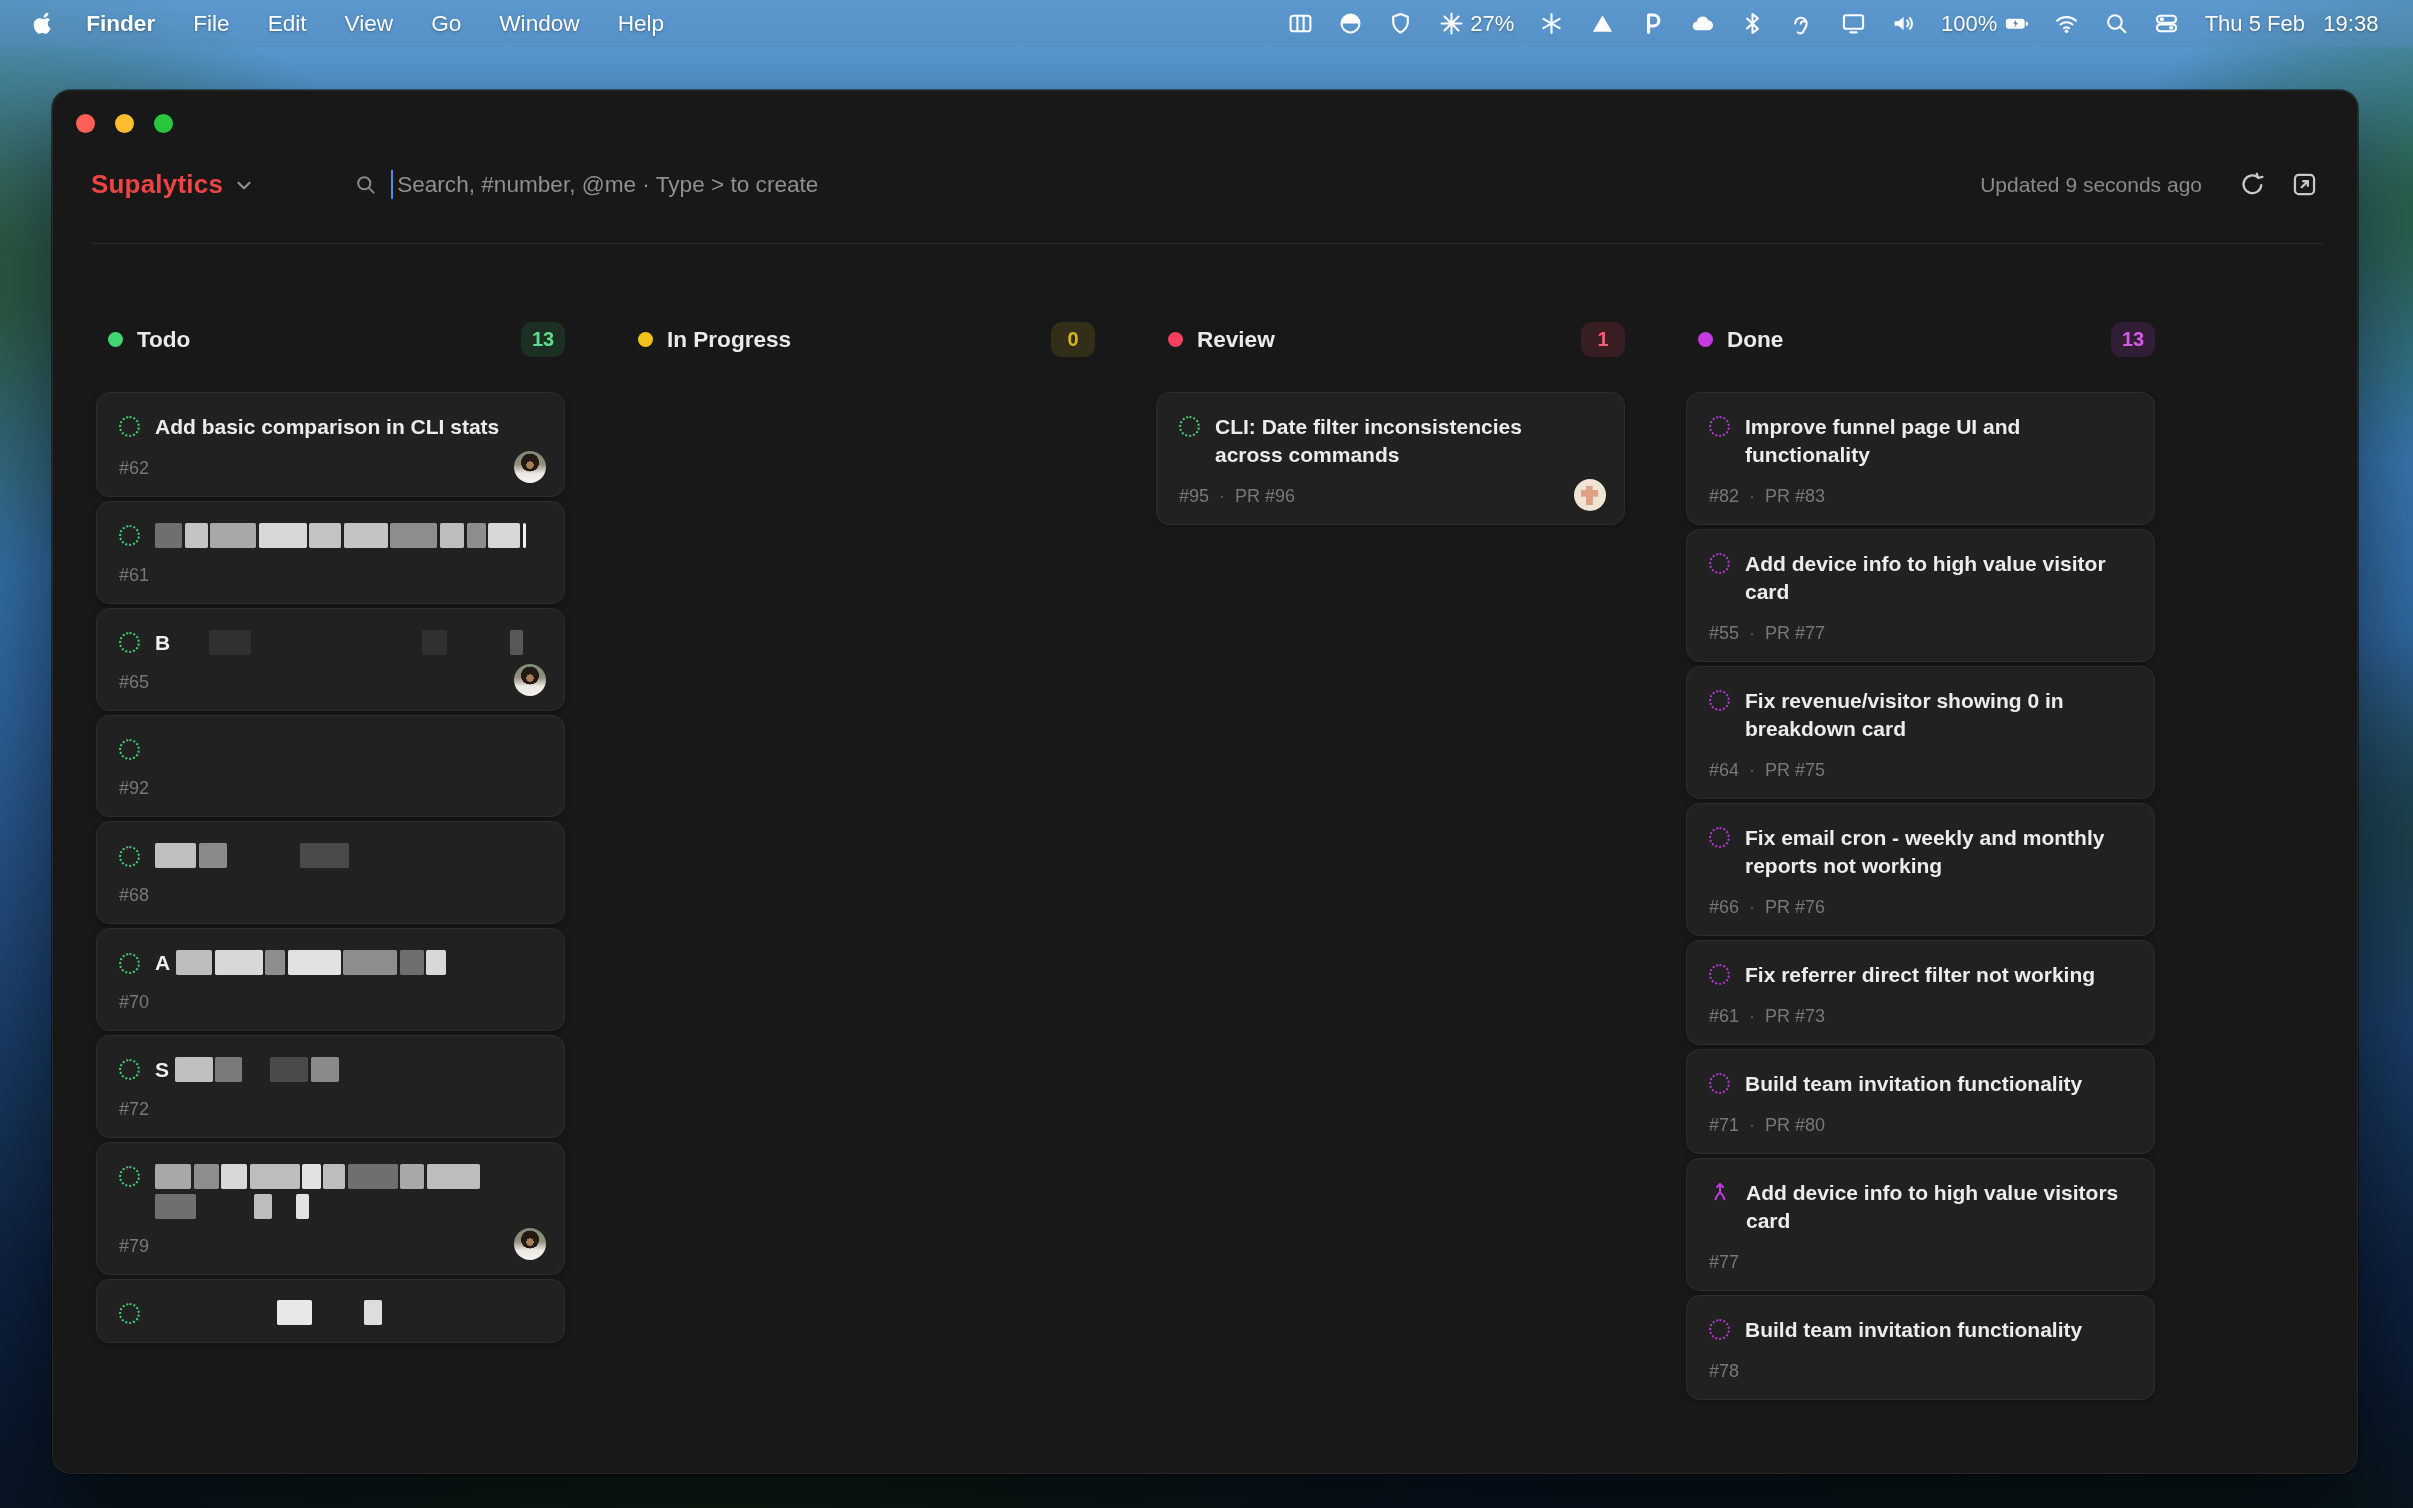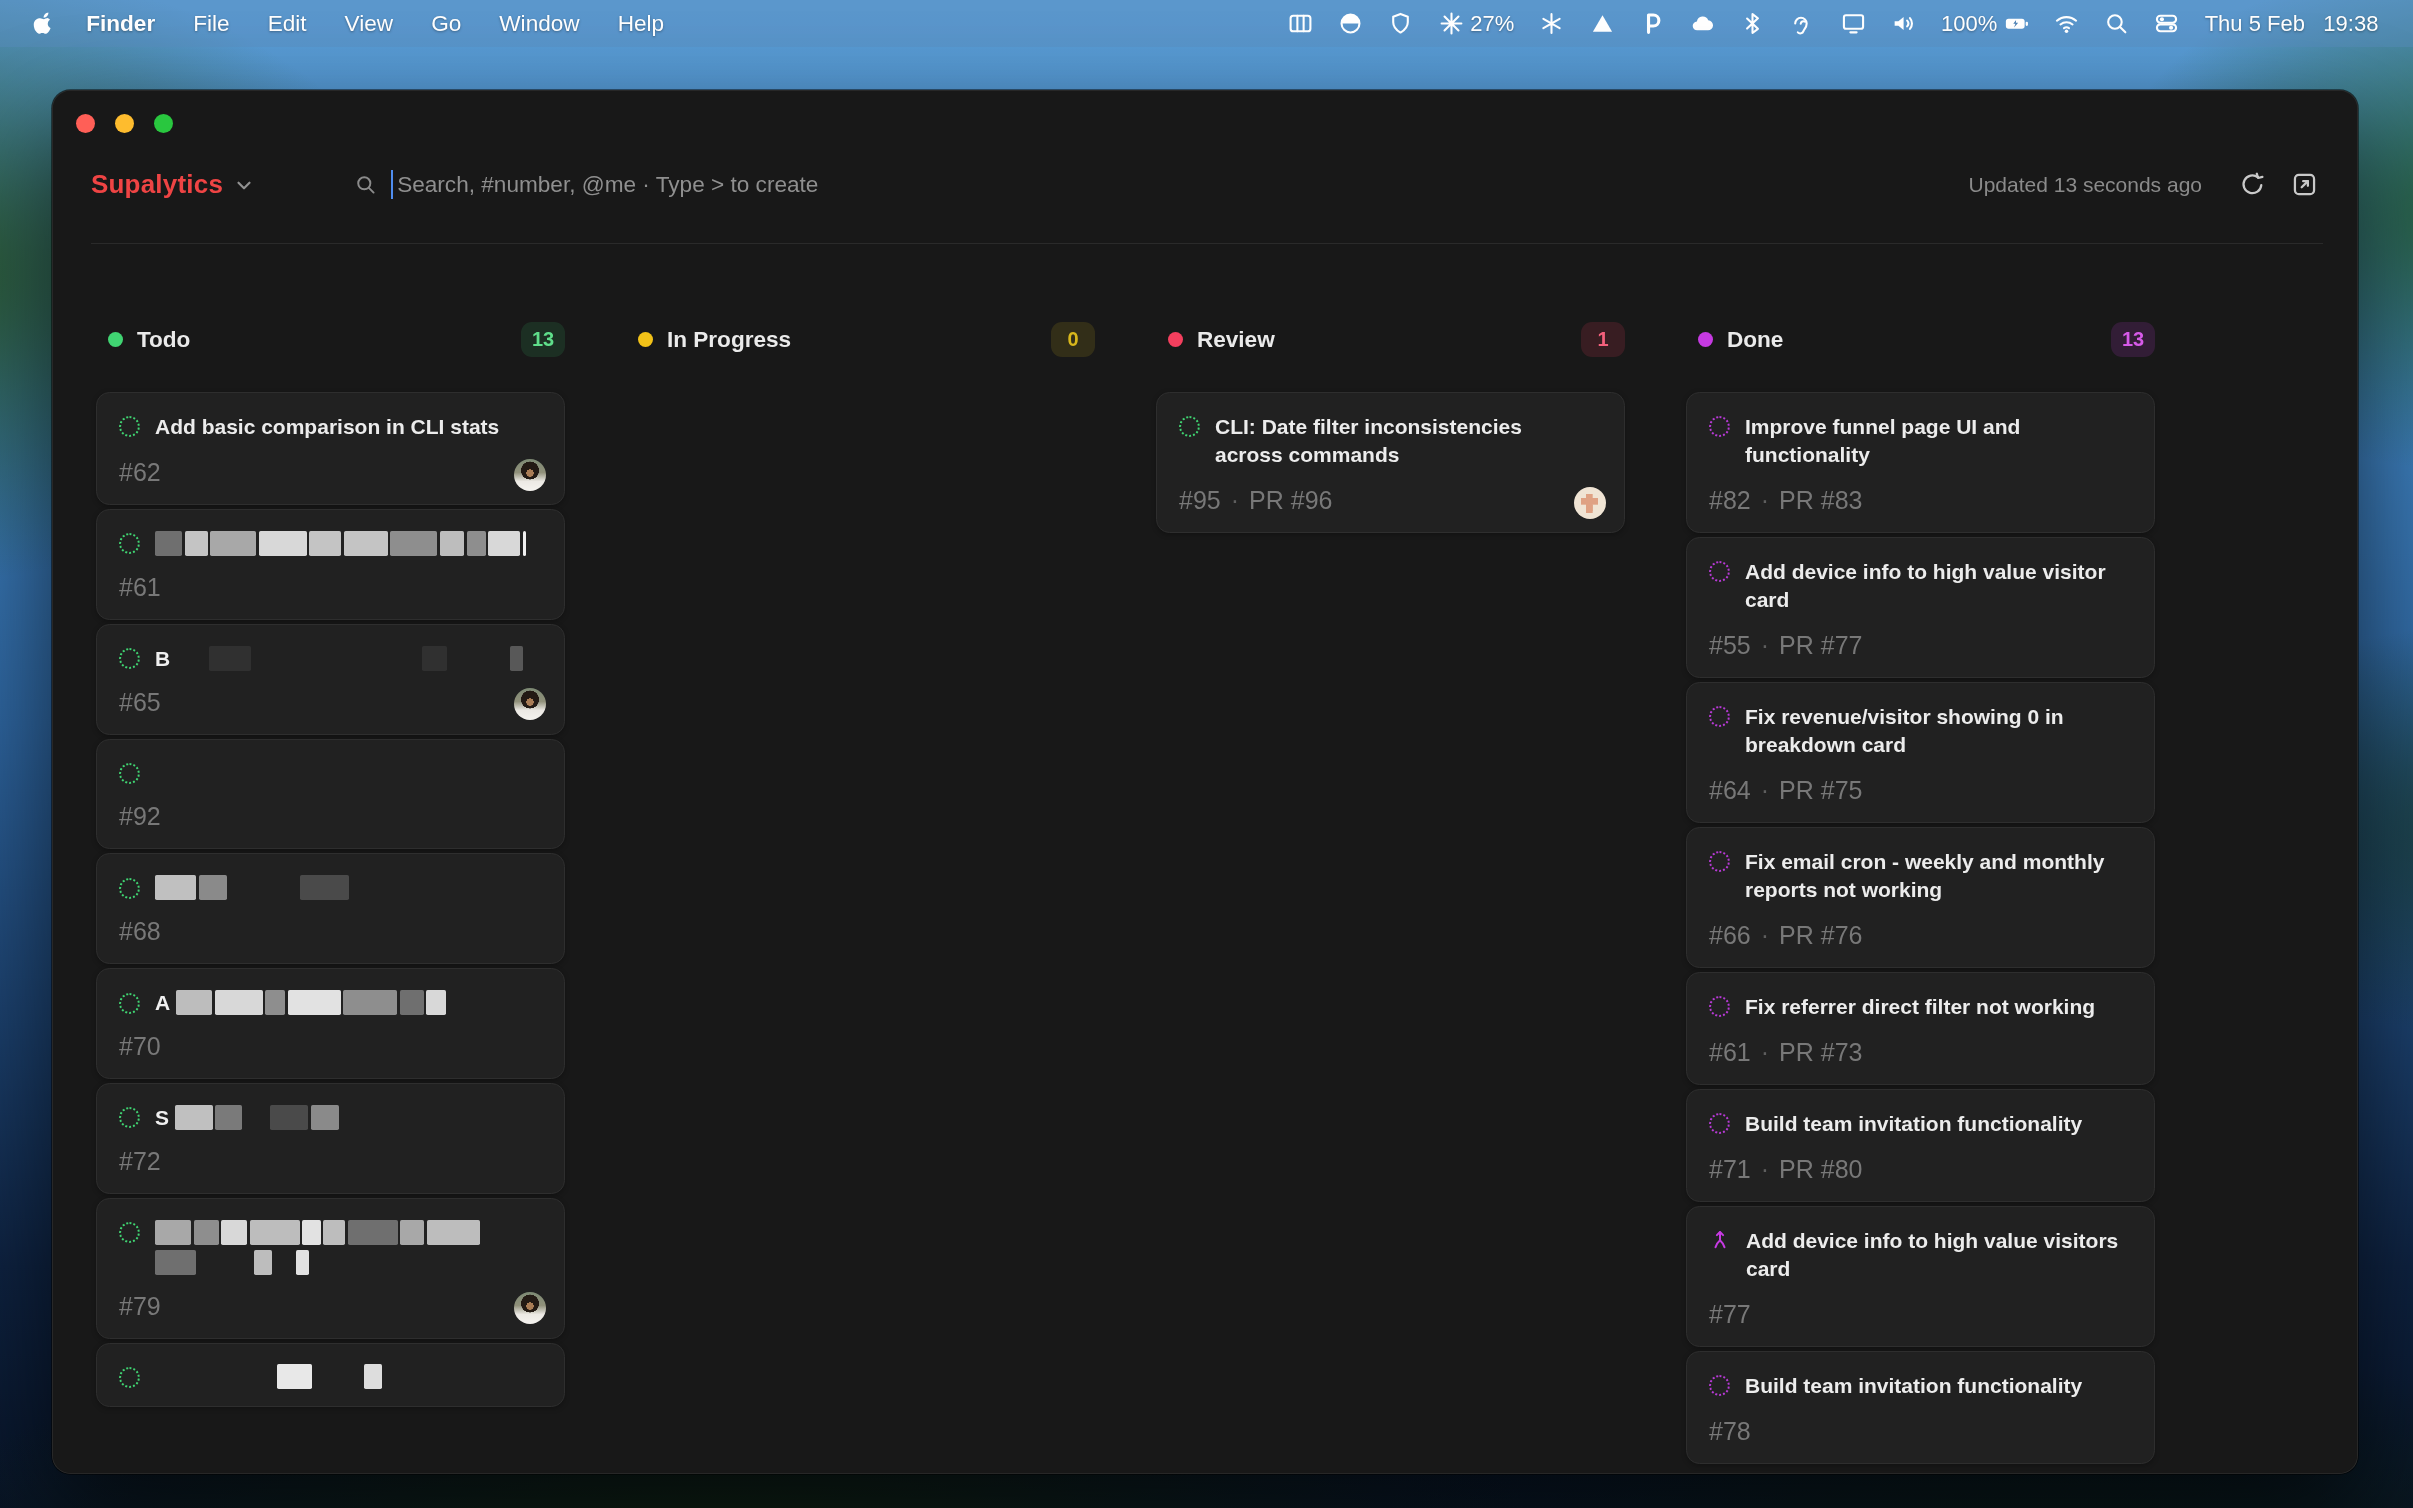--- a/index.html
+++ b/index.html
@@ -79,21 +79,21 @@
   .card-head{display:flex;align-items:flex-start;gap:15px;}
   .status-dotted{width:21px;height:21px;border-radius:50%;border:2.5px dotted #40d472;
                  box-sizing:border-box;flex:0 0 21px;margin-top:3.4px;}
   .status-svg{flex:0 0 21px;margin-top:1.7px;display:flex;}
   .card-title{font-size:21px;line-height:28px;font-weight:600;color:#ececec;max-width:377px;}
   .red-rows{display:flex;flex-direction:column;gap:5px;padding-top:0.8px;max-width:385px;width:385px;}
   .red-row{display:flex;gap:2.5px;height:25px;align-items:center;}
   .red-lead{color:#f0f0f0;font-size:21px;font-weight:600;line-height:25px;margin-right:3.4px;}
   .blk{height:25px;border-radius:1.7px;flex:0 0 auto;}
   .gapblk{height:25px;flex:0 0 auto;}
-  .card-meta{margin-top:17px;display:flex;align-items:center;font-size:25px;color:#787878;font-weight:500;}
+  .card-meta{margin-top:17px;display:flex;align-items:center;font-size:18px;color:#787878;font-weight:500;}
   .meta-sep{margin:0 10px;color:#5e5e5e;}
   .avatar{position:absolute;right:18.4px;bottom:13.4px;width:32px;height:32px;border-radius:50%;overflow:hidden;}
   .avatar.photo{
     background:
       radial-gradient(circle at 50% 44%, #a97c55 0 15%, rgba(0,0,0,0) 16%),
       radial-gradient(circle at 50% 36%, #231a14 0 34%, rgba(0,0,0,0) 35%),
       linear-gradient(180deg,#7d8a74 0%,#90907a 42%,#ece9e4 70%,#f5f3ef 100%);
   }
   .avatar.bot{
     background:
@@ -241,21 +241,21 @@
         <span class="mag">
           <svg width="23.5" height="23.5" viewBox="0 0 24 24" fill="none" stroke="currentColor" stroke-width="2" stroke-linecap="round">
               <circle cx="10.5" cy="10.5" r="6.2"></circle>
               <line x1="15.2" y1="15.2" x2="20" y2="20"></line>
             </svg>
         </span>
         <span class="caret"></span>
         <input type="text" value="" placeholder="Search, #number, @me · Type &gt; to create" style="">
       </div>
       <div class="hspacer"></div>
-      <span class="updated">Updated 13 seconds ago</span>
+      <span class="updated">Updated 9 seconds ago</span>
       <span class="hbtn">
         <svg width="27" height="27" viewBox="0 0 24 24" fill="none" stroke="currentColor" stroke-width="2" stroke-linecap="round" stroke-linejoin="round">
             <path d="M19.8 12.5A7.9 7.9 0 1 1 16.8 5.6"></path>
             <polyline points="15.8,2.4 17,6.2 20.8,5.2"></polyline>
           </svg>
       </span>
       <span class="hbtn">
         <svg width="27" height="27" viewBox="0 0 24 24" fill="none" stroke="currentColor" stroke-width="2" stroke-linecap="round" stroke-linejoin="round">
             <rect x="3.5" y="3.5" width="17" height="17" rx="3.5"></rect>
             <path d="M9.5 14.5L15 9"></path>

